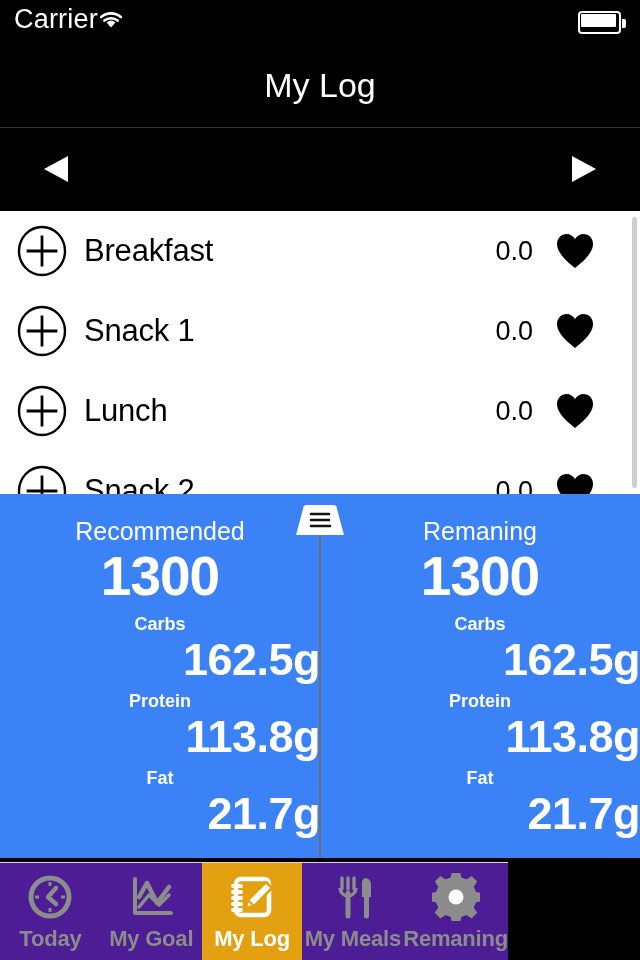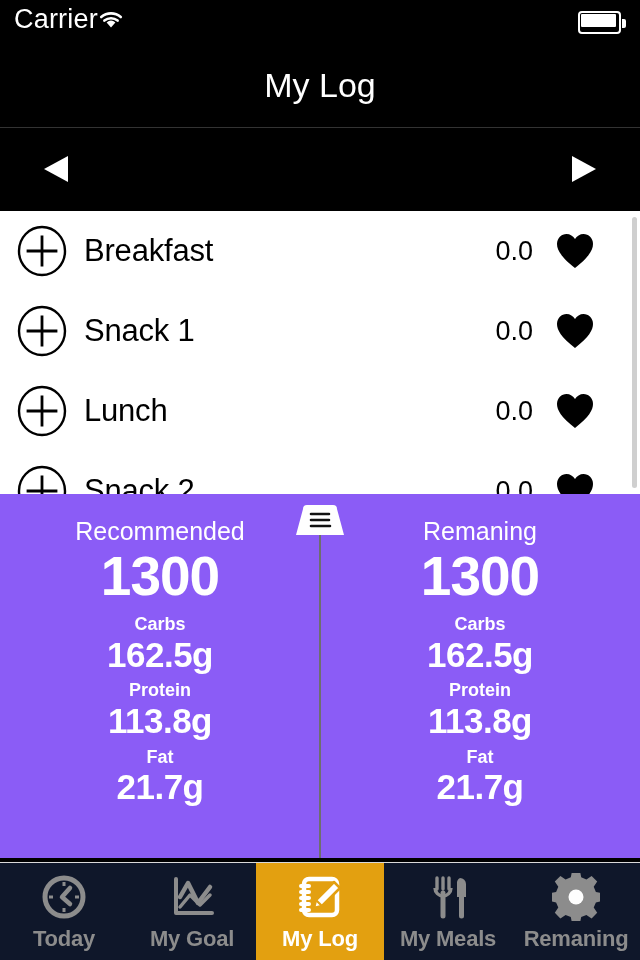--- a/index.html
+++ b/index.html
@@ -58,40 +58,40 @@
   .row-value { font-size:27px; color:#000; margin-right:22px; }
   .heart-icon { width:40px; height:38px; flex:0 0 40px; margin-right:34px; }
   .scrolltrack {
     position:absolute; right:3px; top:6px; width:5px; height:271px;
     background:#cfcfcf; border-radius:3px;
   }
 
   
   .summary {
     position:absolute; left:0; top:494px; width:640px; height:364px;
-    background:#8b5cf6; color:#fff; overflow:hidden;
+    background:#3b82f6; color:#fff; overflow:hidden;
   }
   .vdivider {
     position:absolute; left:319px; top:41px; width:2px; height:323px; background:#6e6e6e;
   }
   .handle {
     position:absolute; left:289px; top:11px; width:62px; height:32px;
   }
   .handle svg { display:block; }
   .cols { position:absolute; left:0; top:24px; width:640px; display:flex; }
   .col { width:320px; text-align:center; }
   .lbl { font-size:25px; font-weight:400; line-height:1.1; }
   .big { font-size:55px; font-weight:700; line-height:1.12; letter-spacing:-1px; }
   .mlbl { font-size:18px; font-weight:700; line-height:1.25; margin-top:6px; }
-  .mval { font-size:35px; font-weight:700; line-height:1.08; letter-spacing:-0.5px; }
+  .mval { font-size:45px; font-weight:700; line-height:1.08; letter-spacing:-0.5px;text-align:right; }
 
   
   .tabbar {
-    position:absolute; left:0; bottom:0; width:640px; height:98px;
-    background:#0f172a; display:flex; border-top:1px solid #d9d9d9;
+    position:absolute; left:0; bottom:0; width:508px; height:98px;
+    background:#4c1d95; display:flex; border-top:1px solid #d9d9d9;
   }
   .tab {
     flex:1; display:flex; flex-direction:column; align-items:center; justify-content:center;
     gap:4px;
   }
   .tab.active { background:#e3a010; }
   .tab-icon { width:56px; height:50px; display:flex; align-items:center; justify-content:center; }
   .tab-icon svg { display:block; }
   .tab-label { font-size:22px; font-weight:700; color:#8c8c8c; letter-spacing:-0.2px; }
   .tab.active .tab-label { color:#fff; }

